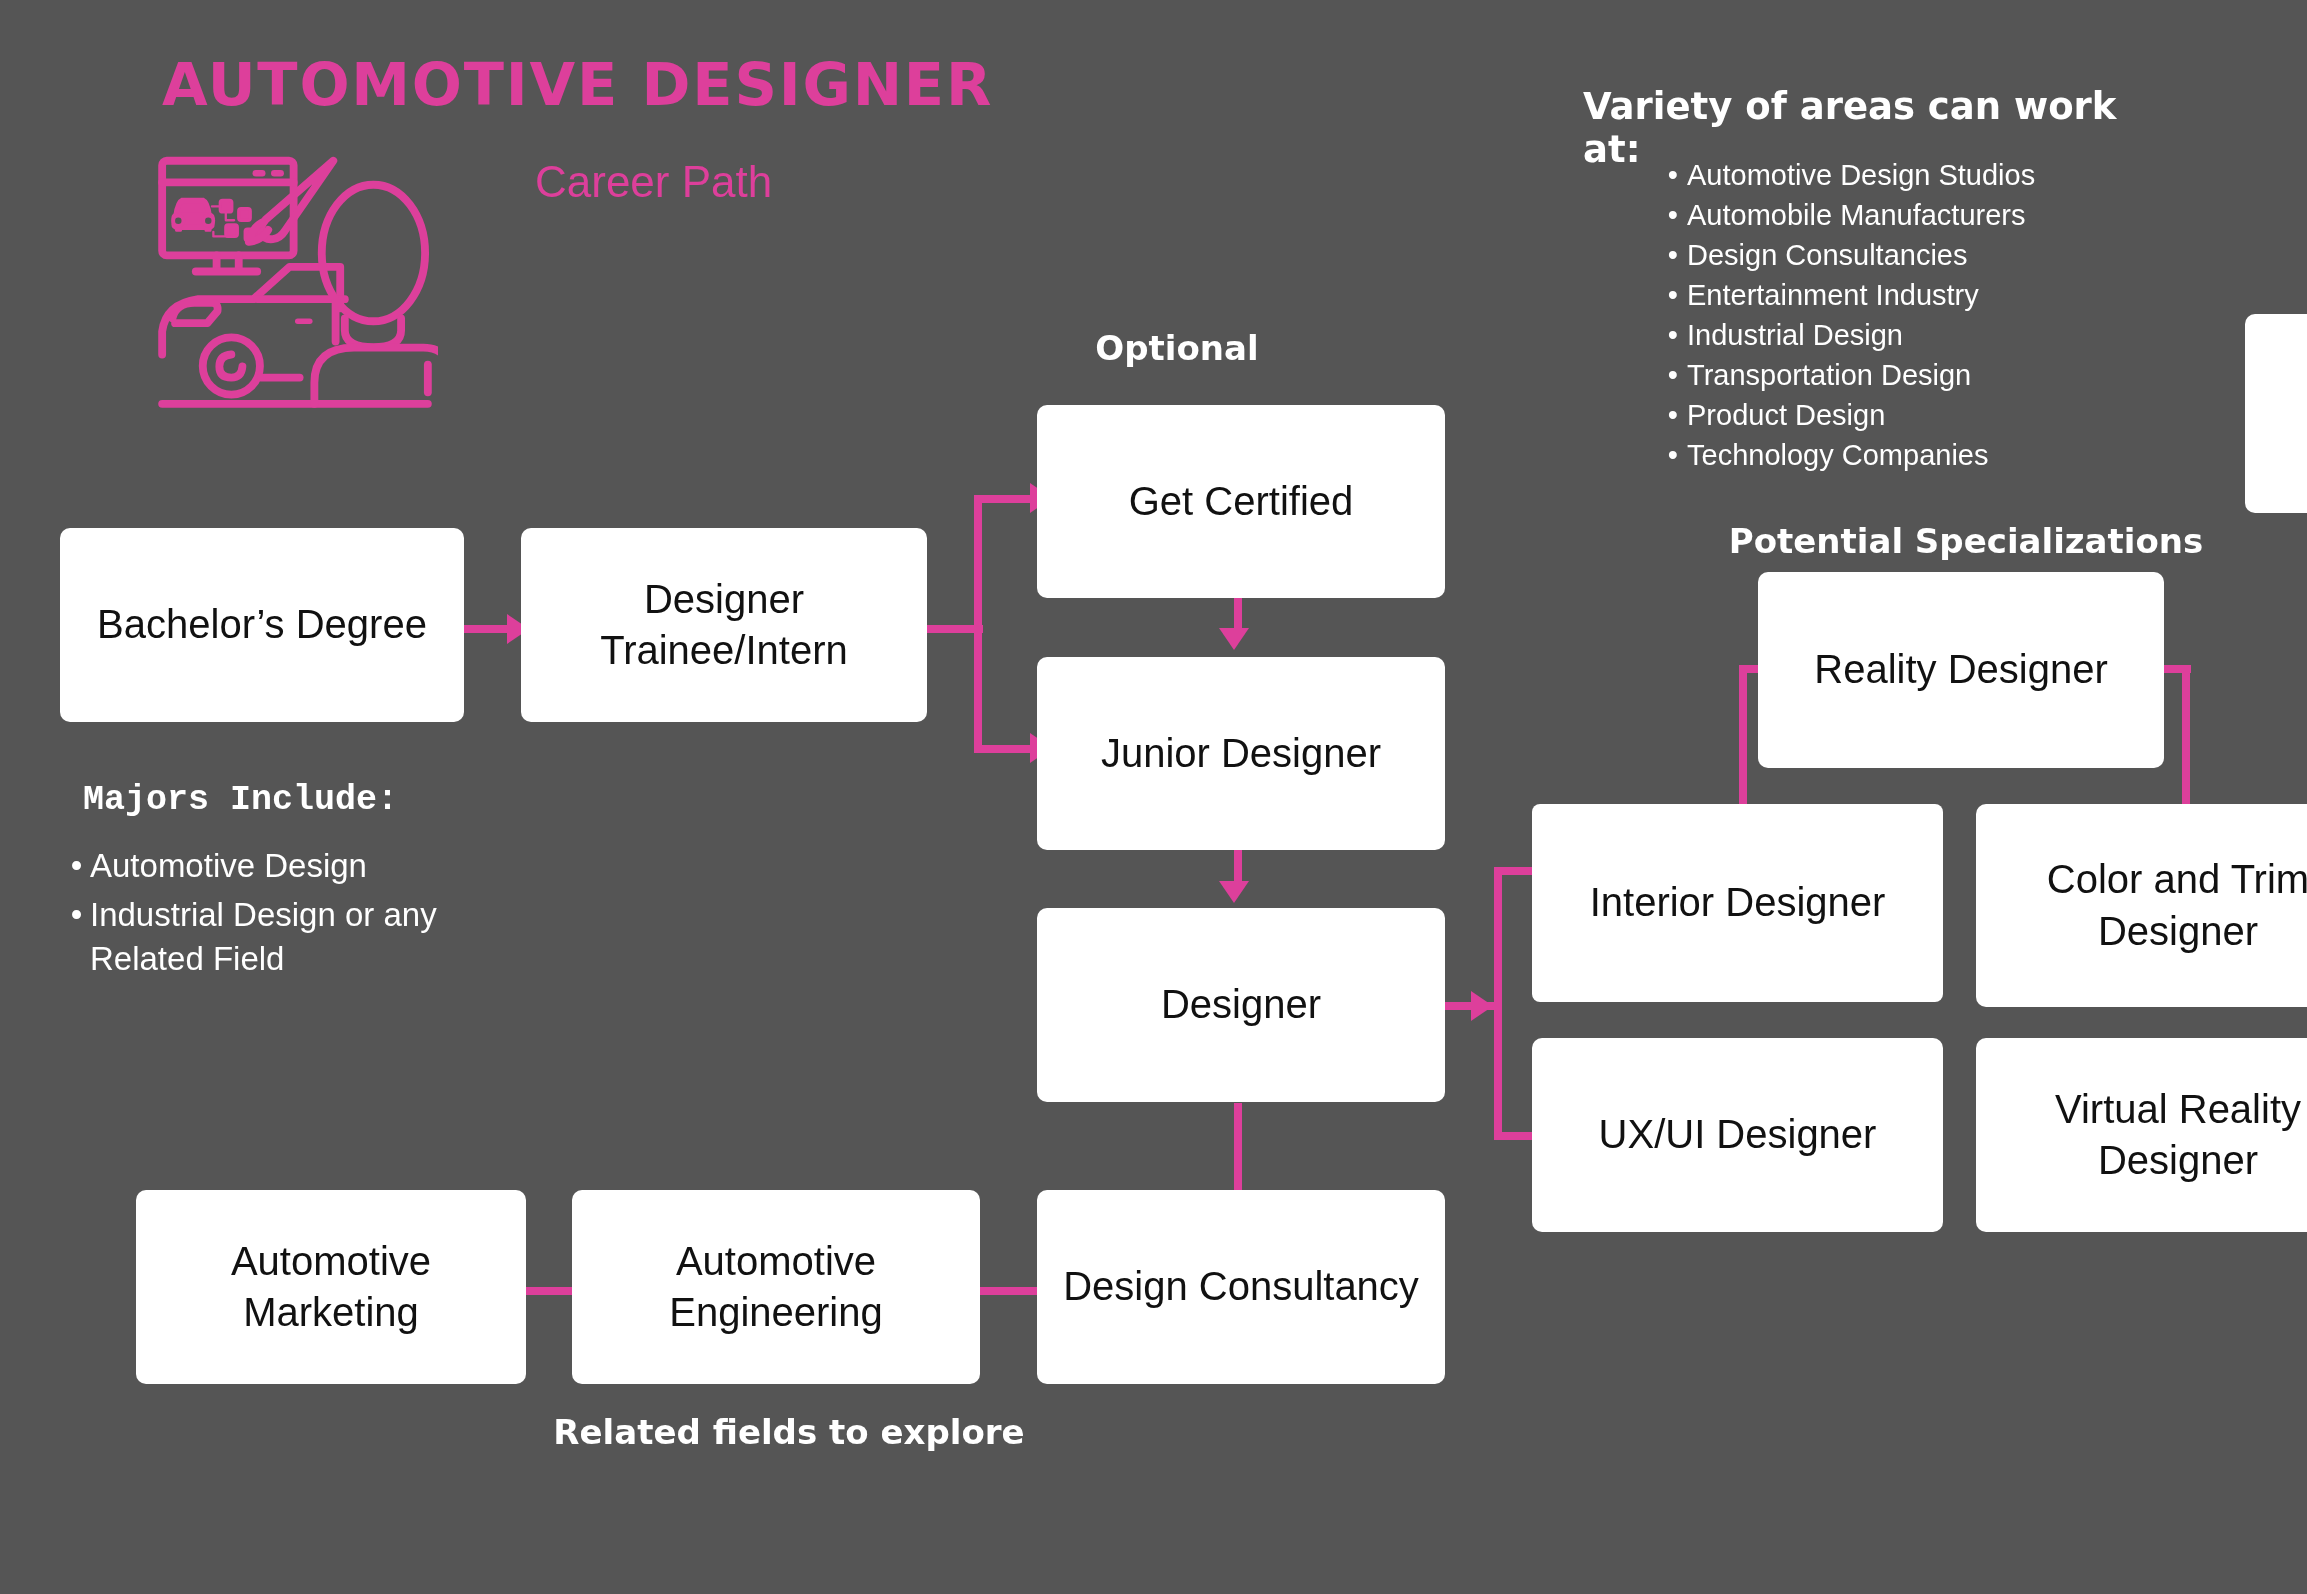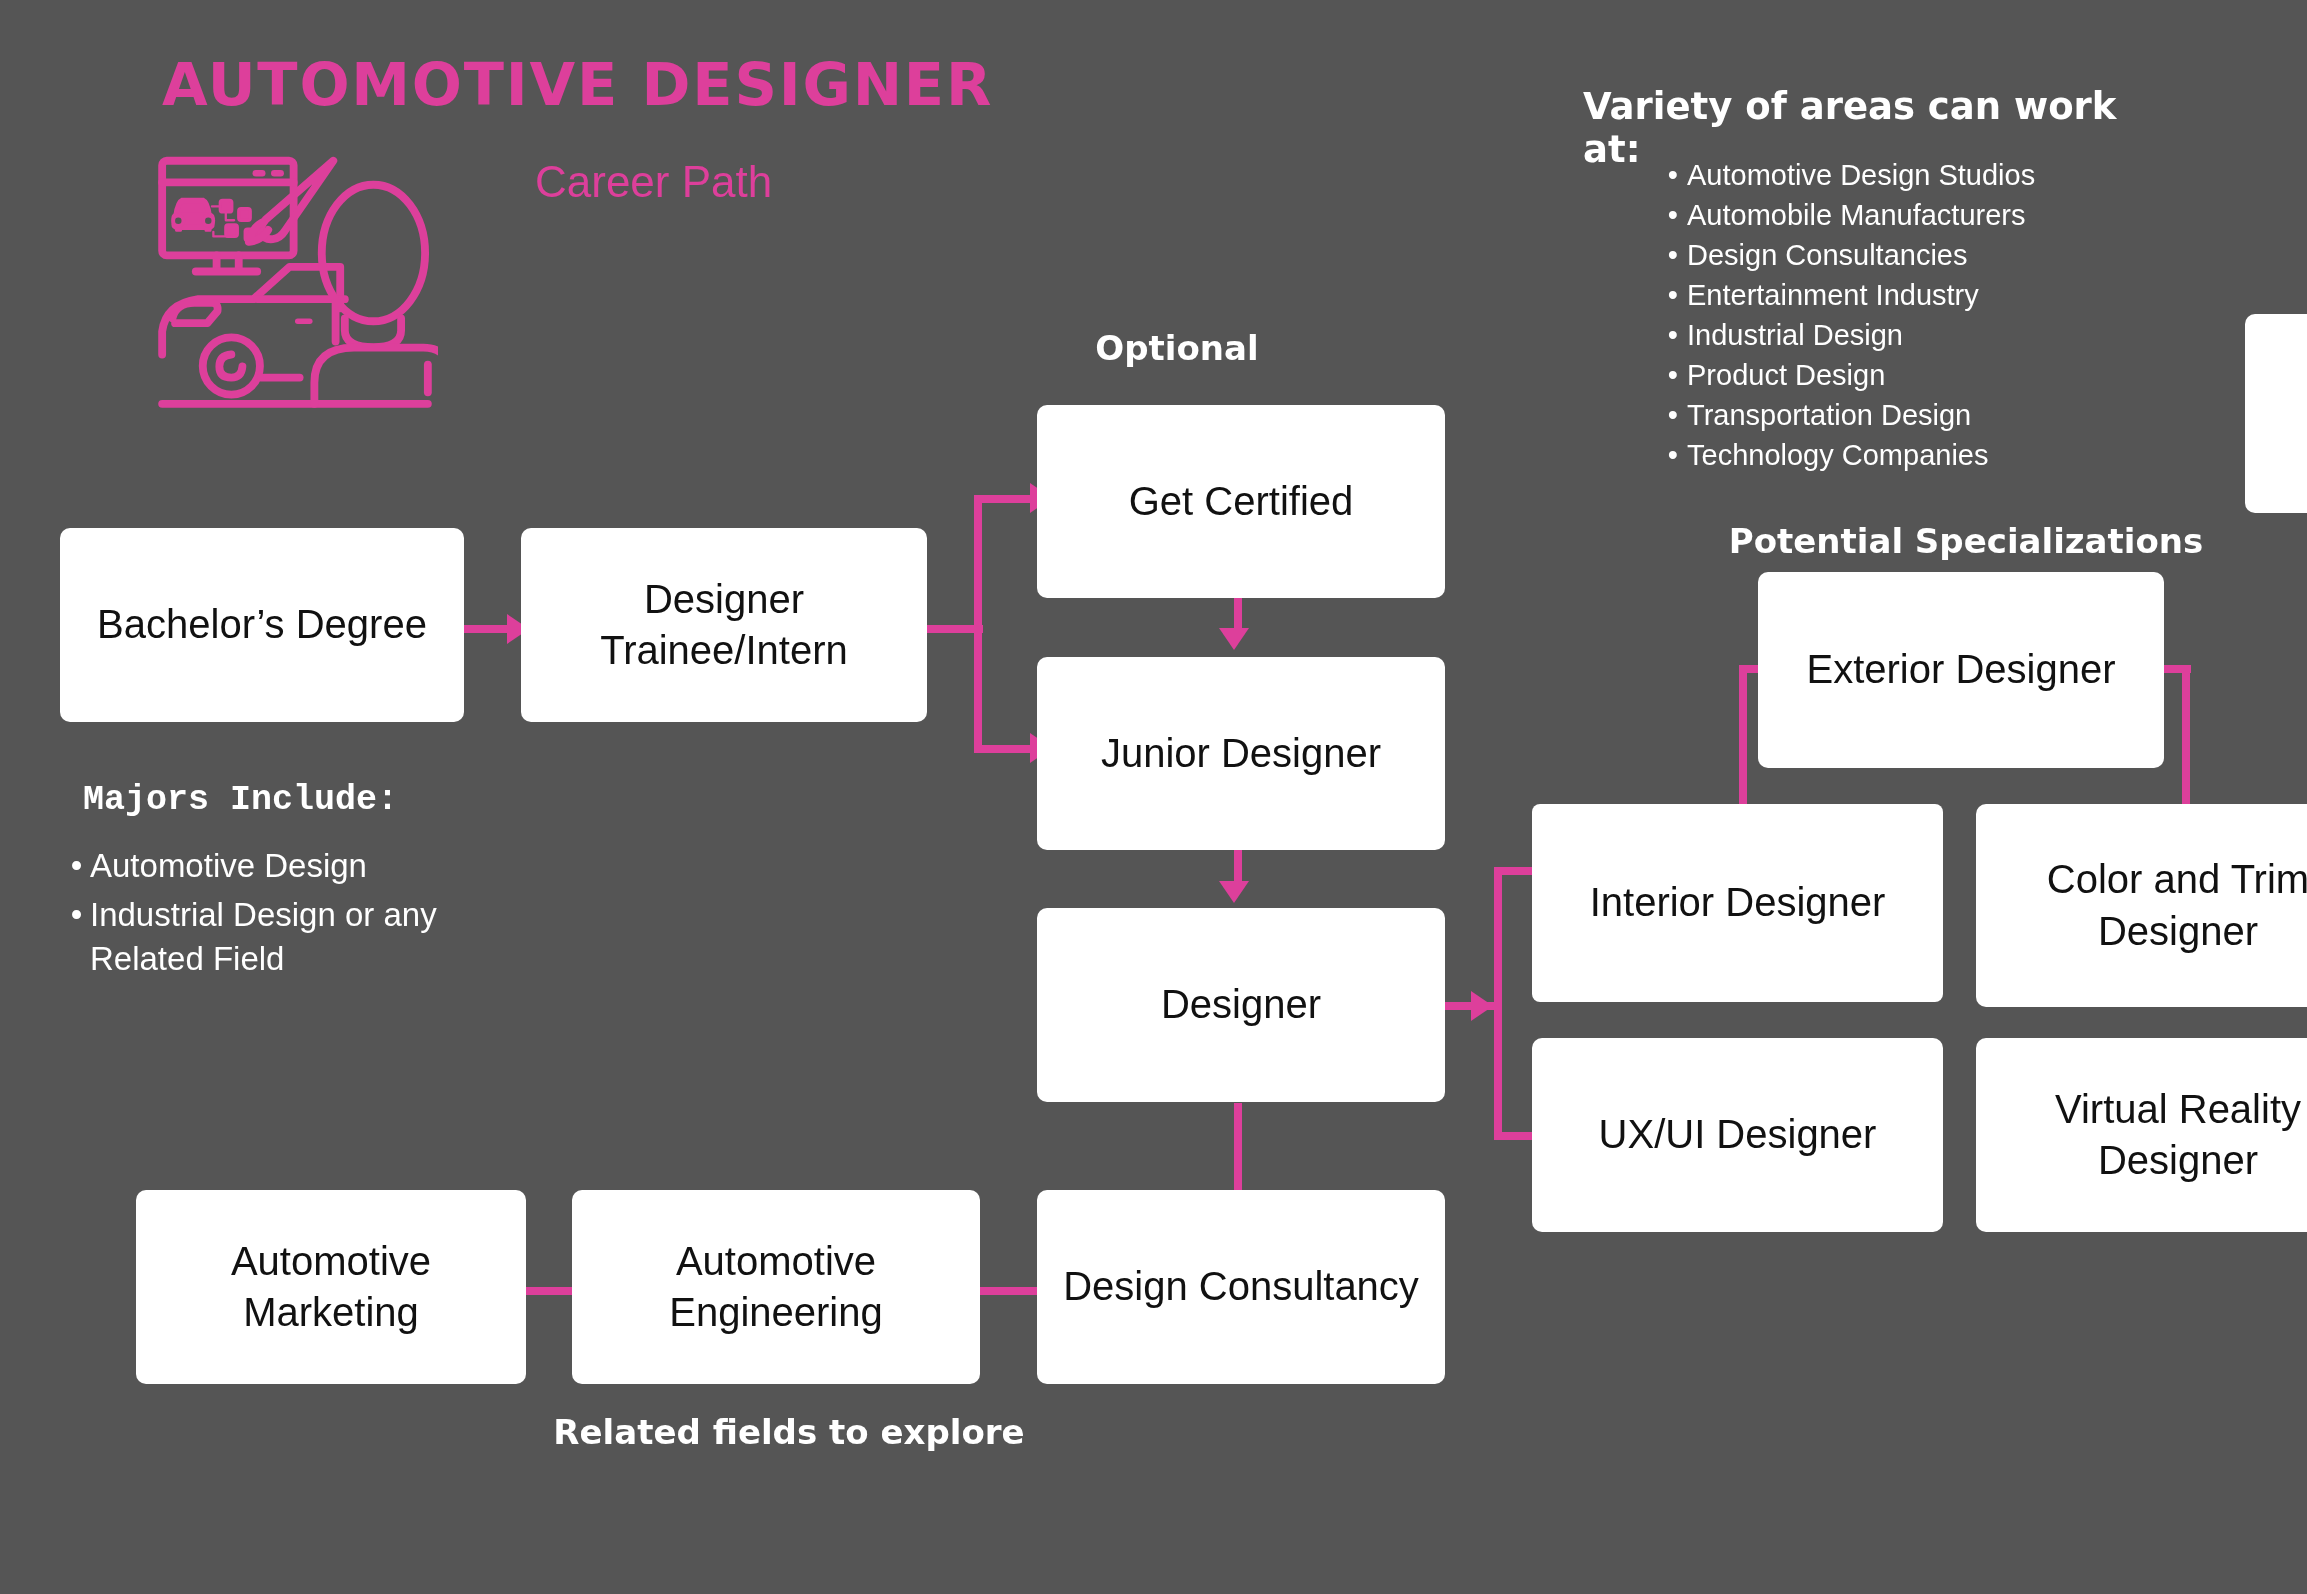--- a/index.html
+++ b/index.html
@@ -152,22 +152,22 @@
     <li>Industrial Design or any Related Field</li>
   </ul>
 
   <div class="cap cap-variety">Variety of areas can work at:</div>
   <ul class="blist" id="areas-list">
     <li>Automotive Design Studios</li>
     <li>Automobile Manufacturers</li>
     <li>Design Consultancies</li>
     <li>Entertainment Industry</li>
     <li>Industrial Design</li>
+    <li>Transportation Design</li>
     <li>Product Design</li>
-    <li>Transportation Design</li>
     <li>Technology Companies</li>
   </ul>
 
   <div class="cap cap-optional">Optional</div>
   <div class="cap cap-spec">Potential Specializations</div>
   <div class="cap cap-related">Related fields to explore</div>
 
   <div class="conn h" style="left:461px;top:625px;width:50px;"></div>
   <div class="arrow right" style="left:507px;top:614px;"></div>
 
@@ -217,21 +217,21 @@
   <div class="node" style="left:1037px;top:657px;width:408px;height:193px;">Junior Designer</div>
 
   <div class="node" style="left:1037px;top:908px;width:408px;height:194px;">Designer</div>
 
   <div class="node" style="left:1037px;top:1190px;width:408px;height:194px;">Design Consultancy</div>
 
   <div class="node" style="left:572px;top:1190px;width:408px;height:194px;">Automotive Engineering</div>
 
   <div class="node" style="left:136px;top:1190px;width:390px;height:194px;">Automotive Marketing</div>
 
-  <div class="node" style="left:1758px;top:572px;width:406px;height:196px;">Exterior Designer</div>
+  <div class="node" style="left:1758px;top:572px;width:406px;height:196px;">Reality Designer</div>
 
   <div class="node" style="left:1532px;top:804px;width:411px;height:198px;border-radius:8px;">Interior Designer</div>
 
   <div class="node" style="left:1976px;top:804px;width:404px;height:203px;">Color and Trim Designer</div>
 
   <div class="node" style="left:1532px;top:1038px;width:411px;height:194px;">UX/UI Designer</div>
 
   <div class="node" style="left:1976px;top:1038px;width:404px;height:194px;">Virtual Reality Designer</div>
 
   <div class="node" style="left:2245px;top:314px;width:406px;height:199px;">Design Lead</div>

